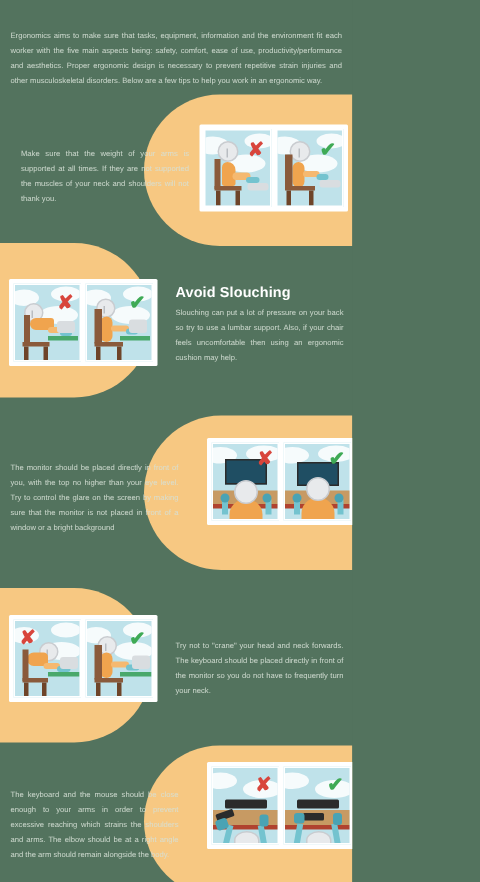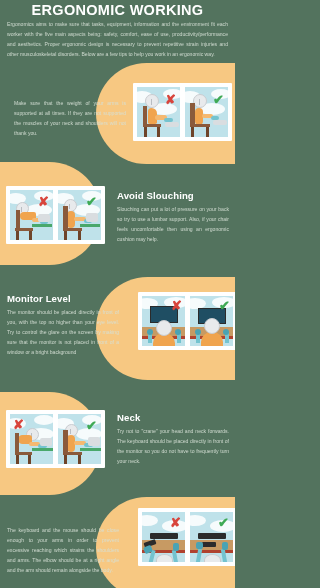--- a/index.html
+++ b/index.html
@@ -113,21 +113,20 @@
   .teal-d  { background: #4aa3b4; }
   .kbd     { background: #2b2b2b; }
   .green-l { background: #49a86b; }
   .grey-l  { background: #d9dde0; }
 </style>
 </head>
 <body>
 
 <div id="page">
 
-  <div class="title">ERGONOMIC WORKING</div>
   <div class="intro">Ergonomics aims to make sure that tasks, equipment, information and the environment fit each worker with the five main aspects being: safety, comfort, ease of use, productivity/performance and aesthetics. Proper ergonomic design is necessary to prevent repetitive strain injuries and other musculoskeletal disorders. Below are a few tips to help you work in an ergonomic way.</div>
 
   <div class="blob blob-right" style="left:96px; top:63px; width:139px; height:101px;"></div>
 
   <div class="sec-body" style="left:14px; top:99px; width:112px;">Make sure that the weight of your arms is supported at all times. If they are not supported the muscles of your neck and shoulders will not thank you.</div>
 
   <div class="pair" style="left:133px; top:83px;">
 
     <div class="panel">
       <div class="sky-cloud shape" style="left:-6px; top:4px; width:22px; height:12px;"></div>
@@ -201,21 +200,20 @@
       <div class="shape chair-leg" style="left:20px; top:41px; width:3px; height:10px;"></div>
       <div class="shape grey-l" style="left:28px; top:23px; width:12px; height:9px; border-radius:2px;"></div>
     </div>
   </div>
 
   <div class="sec-head" style="left:117px; top:190px; width:114px;">Avoid Slouching</div>
   <div class="sec-body" style="left:117px; top:205px; width:112px;">Slouching can put a lot of pressure on your back so try to use a lumbar support. Also, if your chair feels uncomfortable then using an ergonomic cushion may help.</div>
 
   <div class="blob blob-right" style="left:96px; top:277px; width:139px; height:103px;"></div>
 
-  <div class="sec-head" style="left:7px; top:293px; width:115px;">Monitor Level</div>
   <div class="sec-body" style="left:7px; top:308px; width:112px;">The monitor should be placed directly in front of you, with the top no higher than your eye level. Try to control the glare on the screen by making sure that the monitor is not placed in front of a window or a bright background</div>
 
   <div class="pair" style="left:138px; top:292px;">
     <div class="panel">
       <div class="sky-cloud shape" style="left:-6px; top:2px; width:22px; height:11px;"></div>
       <div class="sky-cloud shape" style="left:22px; top:1px; width:24px; height:11px;"></div>
       <div class="mark mark-x" style="right:3px; top:3px;">✘</div>
       <div class="shape monitor" style="left:8px; top:10px; width:28px; height:17px;"></div>
       <div class="shape mon-stand" style="left:19px; top:27px; width:6px; height:4px;"></div>
       <div class="shape desk" style="left:0px; top:31px; width:45px; height:9px;"></div>
@@ -276,21 +274,20 @@
       <div class="shape teal" style="left:26px; top:29px; width:9px; height:4px; border-radius:2px;"></div>
       <div class="shape green-l" style="left:22px; top:34px; width:21px; height:3px;"></div>
       <div class="shape chair-back" style="left:5px; top:16px; width:5px; height:23px;"></div>
       <div class="shape chair-seat" style="left:5px; top:38px; width:19px; height:3px;"></div>
       <div class="shape chair-leg" style="left:6px; top:41px; width:3px; height:10px;"></div>
       <div class="shape chair-leg" style="left:20px; top:41px; width:3px; height:10px;"></div>
       <div class="shape grey-l" style="left:30px; top:23px; width:12px; height:9px; border-radius:2px;"></div>
     </div>
   </div>
 
-  <div class="sec-head" style="left:117px; top:412px; width:114px;">Neck</div>
   <div class="sec-body" style="left:117px; top:427px; width:112px;">Try not to "crane" your head and neck forwards. The keyboard should be placed directly in front of the monitor so you do not have to frequently turn your neck.</div>
 
   <div class="blob blob-right" style="left:96px; top:497px; width:139px; height:101px;"></div>
 
   <div class="sec-body" style="left:7px; top:526px; width:112px;">The keyboard and the mouse should be close enough to your arms in order to prevent excessive reaching which strains the shoulders and arms. The elbow should be at a right angle and the arm should remain alongside the body.</div>
 
   <div class="pair" style="left:138px; top:508px;">
     <div class="panel">
       <div class="sky-cloud shape" style="left:-6px; top:3px; width:22px; height:11px;"></div>
       <div class="sky-cloud shape" style="left:20px; top:8px; width:26px; height:12px;"></div>

